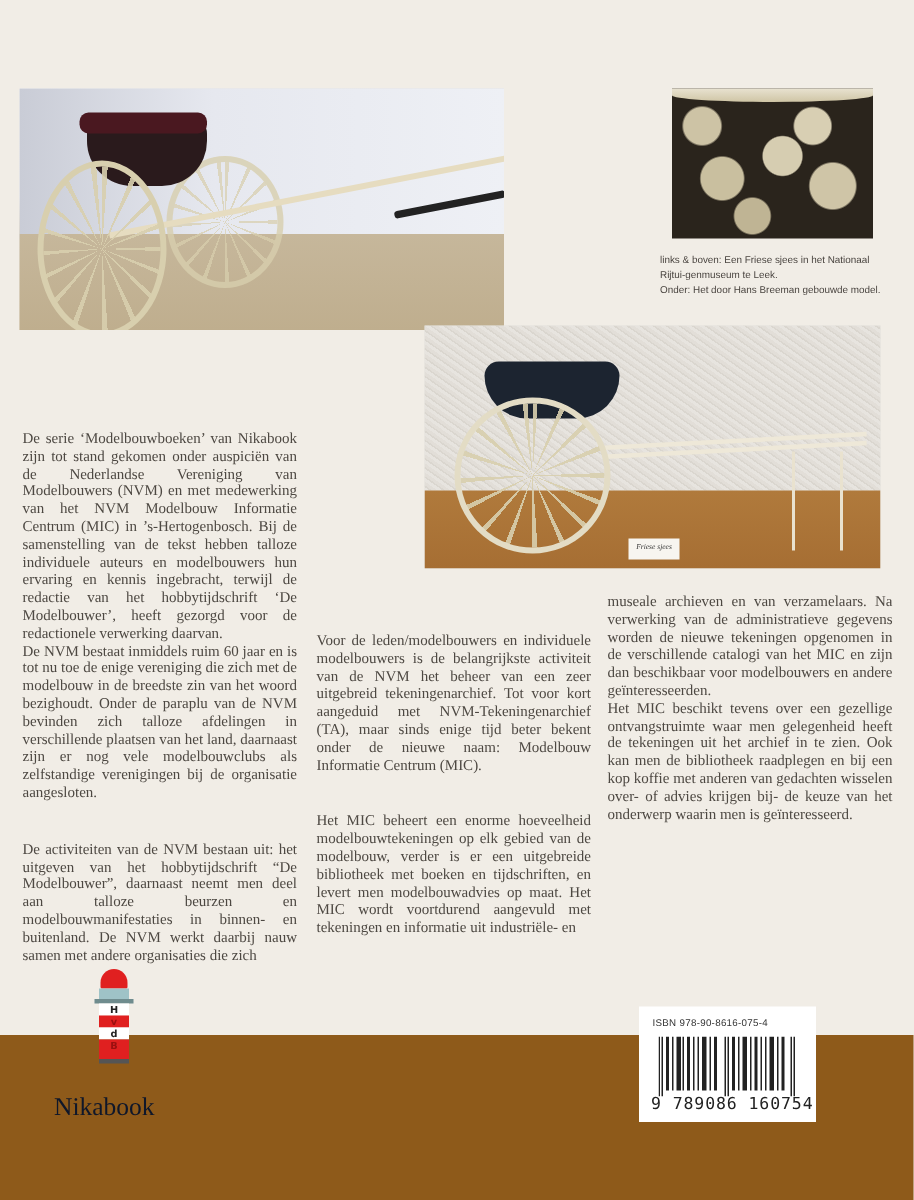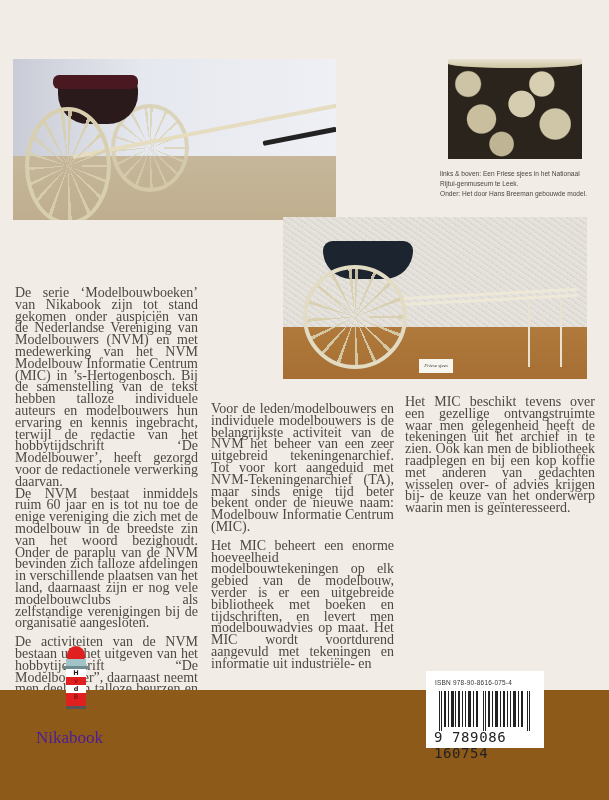--- a/index.html
+++ b/index.html
@@ -53,47 +53,47 @@
   }
   #photo-model .wall { position:absolute; left:0; top:0; width:100%; height:68%;
     background: repeating-linear-gradient(35deg, #e7e4df 0 2px, #dad6cf 2px 3px, #e2ded8 3px 5px); }
   #photo-model .table { position:absolute; left:0; top:68%; width:100%; height:32%;
     background: linear-gradient(180deg, #b07a3c 0%, #a66e33 100%); }
   #photo-model .label { position:absolute; left:136px; top:142px; width:34px; height:14px;
     background:#f7f5f0; font-size:5px; font-style:italic; color:#333; text-align:center; line-height:14px; }
 
   
   .col {
-    font-size: 14px; line-height: 11.8px; text-align: justify; color: #4d4842;
+    font-size: 10px; line-height: 11.8px; text-align: justify; color: #4d4842;
     hyphens: manual;
   }
   .col p { margin: 0; }
-  .col p.gap { margin-top: 7px; }
+  .col p.gap { margin-top: 26px; }
   .link { color: #3b5aa6; }
 
   
   #band { left: 0; top: 690px; width: 609px; height: 110px; background: #8e5a1a; }
 
   
   #lighthouse { left: 63px; top: 646px; width: 26px; height: 62px; }
   #lh-dome { position:absolute; left:4px; top:0; width:18px; height:13px; background:#e02020; border-radius: 9px 9px 1px 1px; }
   #lh-lantern { position:absolute; left:3px; top:13px; width:20px; height:8px; background:#9fc3c7; }
   #lh-gallery { position:absolute; left:0; top:20px; width:26px; height:3px; background:#6f8c8e; }
   .lh-band { position:absolute; left:3px; width:20px; height:8px; font-family:"DejaVu Sans", sans-serif; font-weight:bold; font-size:6.5px; text-align:center; line-height:8px; }
   .lh-white { background:#ffffff; color:#222; }
   .lh-red { background:#e02020; color:#9a1010; }
   #lh-base { position:absolute; left:3px; top:60px; width:20px; height:3px; background:#555; }
 
-  #brand { left: 36px; top: 728px; font-size: 17px; color: #4c1d95; font-family: "Liberation Serif", serif; }
+  #brand { left: 36px; top: 728px; font-size: 17px; color: #0f172a; font-family: "Liberation Serif", serif; }
 
   
   #isbn-box { left: 426px; top: 671px; width: 118px; height: 77px; background:#fff; }
   #isbn-label { position:absolute; left:9px; top:8px; font-family:"Liberation Sans", sans-serif; font-size:6.5px; color:#333; letter-spacing:0.2px; }
   #barcode { position:absolute; left:13px; top:20px; width:92px; height:40px; }
-  #isbn-digits { position:absolute; left:8px; top:58px; font-family:"DejaVu Sans Mono", monospace; font-size:14px; color:#222; letter-spacing:0.6px; }
+  #isbn-digits { position:absolute; left:8px; top:58px; font-family:"DejaVu Sans Mono", monospace; font-size:11px; color:#222; letter-spacing:0.6px; }
 </style>
 </head>
 <body>
 
 <div id="photo-main" class="abs">
   <div class="wall"></div>
   <div class="floor"></div>
   <div class="wheel" style="left:98px;top:45px;width:70px;height:80px;opacity:0.8;"></div>
   <div class="seat" style="left:45px;top:20px;width:80px;height:45px;"></div>
   <div class="seat-top" style="left:40px;top:16px;width:85px;height:14px;"></div>
@@ -125,20 +125,21 @@
   <p>De NVM bestaat inmiddels ruim 60 jaar en is tot nu toe de enige vereniging die zich met de modelbouw in de breedste zin van het woord bezighoudt. Onder de paraplu van de NVM bevinden zich talloze afdelingen in verschillende plaatsen van het land, daarnaast zijn er nog vele modelbouwclubs als zelfstandige verenigingen bij de organisatie aangesloten.</p>
   <p class="gap">De activiteiten van de NVM bestaan uit: het uitgeven van het hobbytijdschrift “De Modelbouwer”, daarnaast neemt men deel aan talloze beurzen en modelbouwmanifestaties in binnen- en buitenland. De NVM werkt daarbij nauw samen met andere organisaties die zich</p>
 </div>
 
 <div class="abs col" style="left:211px;top:396px;width:183px;">
   <p class="gap">Voor de leden/modelbouwers en individuele modelbouwers is de belangrijkste activiteit van de NVM het beheer van een zeer uitgebreid tekeningenarchief. Tot voor kort aangeduid met NVM-Tekeningenarchief (TA), maar sinds enige tijd beter bekent onder de nieuwe naam: Modelbouw Informatie Centrum (MIC).</p>
   <p class="gap">Het MIC beheert een enorme hoeveelheid modelbouwtekeningen op elk gebied van de modelbouw, verder is er een uitgebreide bibliotheek met boeken en tijdschriften, en levert men modelbouwadvies op maat. Het MIC wordt voortdurend aangevuld met tekeningen en informatie uit industriële- en</p>
 </div>
 
 <div class="abs col" style="left:405px;top:396px;width:190px;">
+  <p>museale archieven en van verzamelaars. Na verwerking van de administratieve gegevens worden de nieuwe tekeningen opgenomen in de verschillende catalogi van het MIC en zijn dan beschikbaar voor modelbouwers en andere geïnteresseerden.</p>
   <p>Het MIC beschikt tevens over een gezellige ontvangstruimte waar men gelegenheid heeft de tekeningen uit het archief in te zien. Ook kan men de bibliotheek raadplegen en bij een kop koffie met anderen van gedachten wisselen over- of advies krijgen bij- de keuze van het onderwerp waarin men is geïnteresseerd.</p>
 </div>
 
 <div id="band" class="abs"></div>
 
 <div id="lighthouse" class="abs">
   <div id="lh-dome"></div>
   <div id="lh-lantern"></div>
   <div id="lh-gallery"></div>
   <div class="lh-band lh-white" style="top:23px;">H</div>

